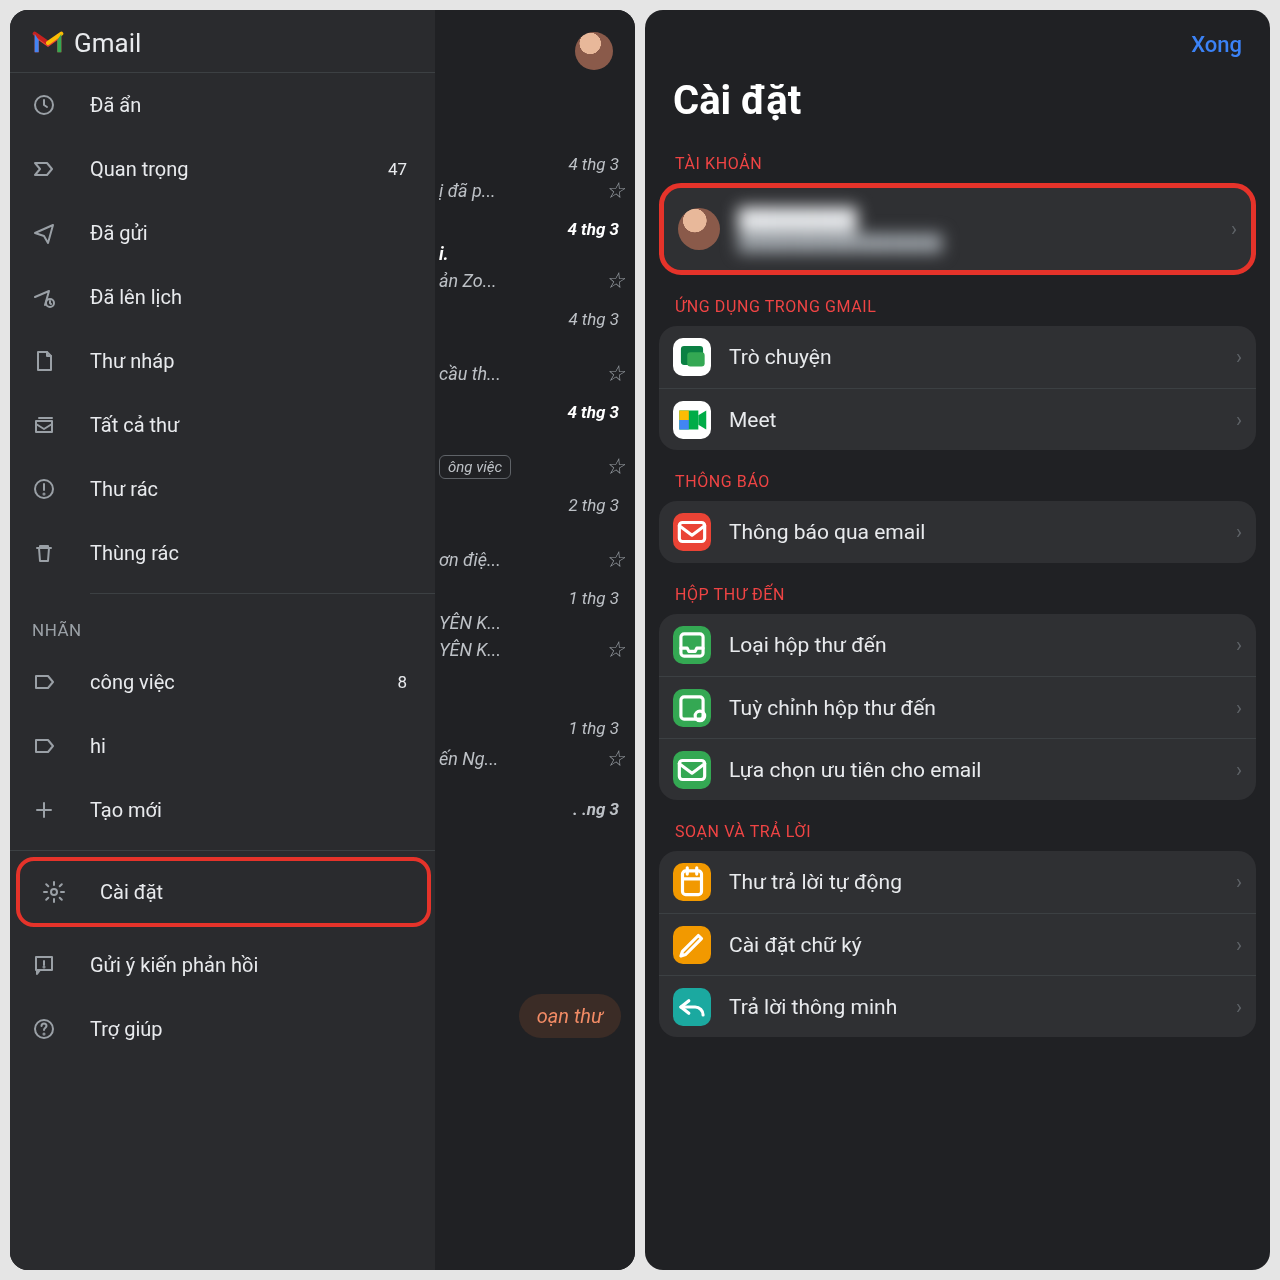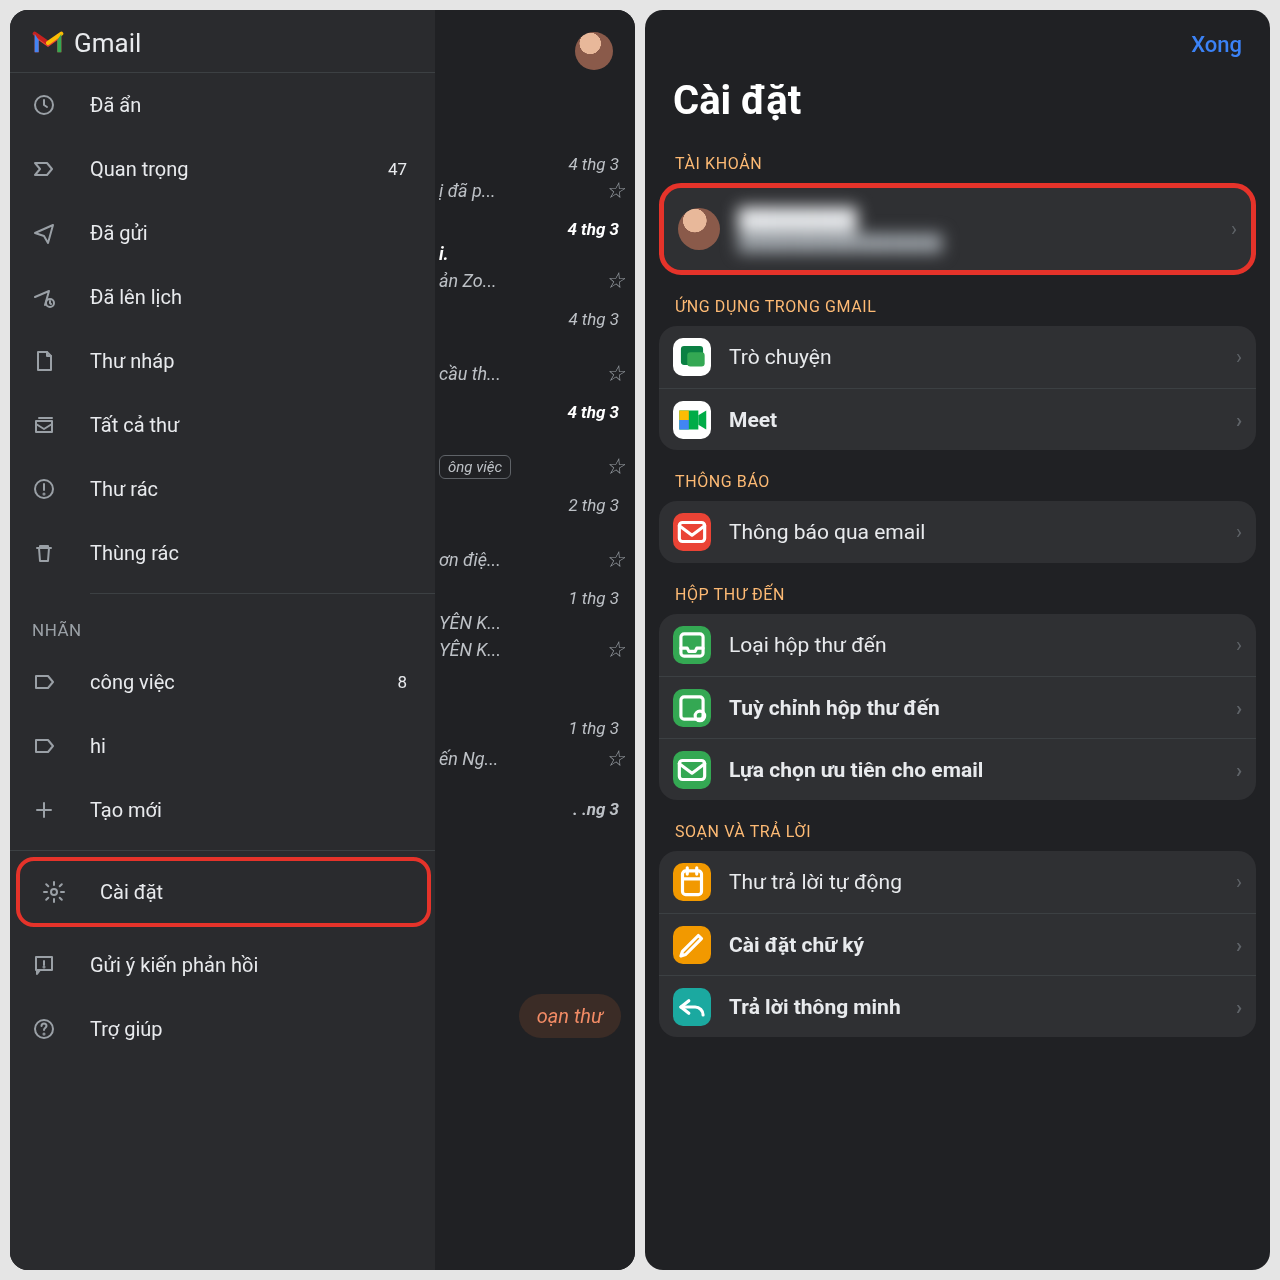--- a/index.html
+++ b/index.html
@@ -35,24 +35,24 @@
   .beh-line.bold{color:#fff;font-weight:700;}
   .star{font-size:22px;color:#9aa0a6;margin-left:auto;}
   .chip{display:inline-flex;align-items:center;border:1px solid #5f6368;border-radius:6px;padding:2px 8px;font-size:15px;color:#bdc1c6;}
   .compose-pill{position:absolute;right:14px;bottom:232px;background:#3b2c26;border-radius:22px;padding:10px 18px;font-size:20px;color:#f28b65;}
 
   
   .right{}
   .r-top{display:flex;justify-content:flex-end;padding:22px 28px 8px;}
   .done-link{color:#3b82f6;font-size:22px;font-weight:500;cursor:pointer;}
   .r-title{font-size:40px;font-weight:700;color:#fff;padding:12px 28px 8px;}
-  .r-section{font-size:16px;color:#fdba74;letter-spacing:.6px;padding:22px 30px 10px;}
+  .r-section{font-size:16px;color:#ef4444;letter-spacing:.6px;padding:22px 30px 10px;}
   .r-list{margin:0 14px;background:#2f3033;border-radius:18px;overflow:hidden;}
   .r-item{display:flex;align-items:center;height:62px;padding:0 14px;cursor:pointer;}
-  .r-item + .r-item{border-top:1px solid #3c4043;font-weight:bold;}
+  .r-item + .r-item{border-top:1px solid #3c4043;}
   .r-item-icon{width:38px;height:38px;border-radius:10px;display:flex;align-items:center;justify-content:center;flex-shrink:0;}
   .r-item-label{margin-left:18px;font-size:21px;color:#e8eaed;flex:1;}
   .chev{color:#5f6368;font-size:20px;}
   .account-item{height:82px;}
   .acct-avatar{width:42px;height:42px;border-radius:50%;background:radial-gradient(circle at 40% 30%,#e8b89a 0 30%,#8a5a4a 31% 100%);flex-shrink:0;}
   .acct-col{margin-left:18px;flex:1;filter:blur(8px);}
   .acct-name{font-size:21px;color:#e8eaed;}
   .acct-email{font-size:16px;color:#9aa0a6;margin-top:2px;}
   .highlight-red-r{border:5px solid #e5332a;border-radius:22px;}
 

